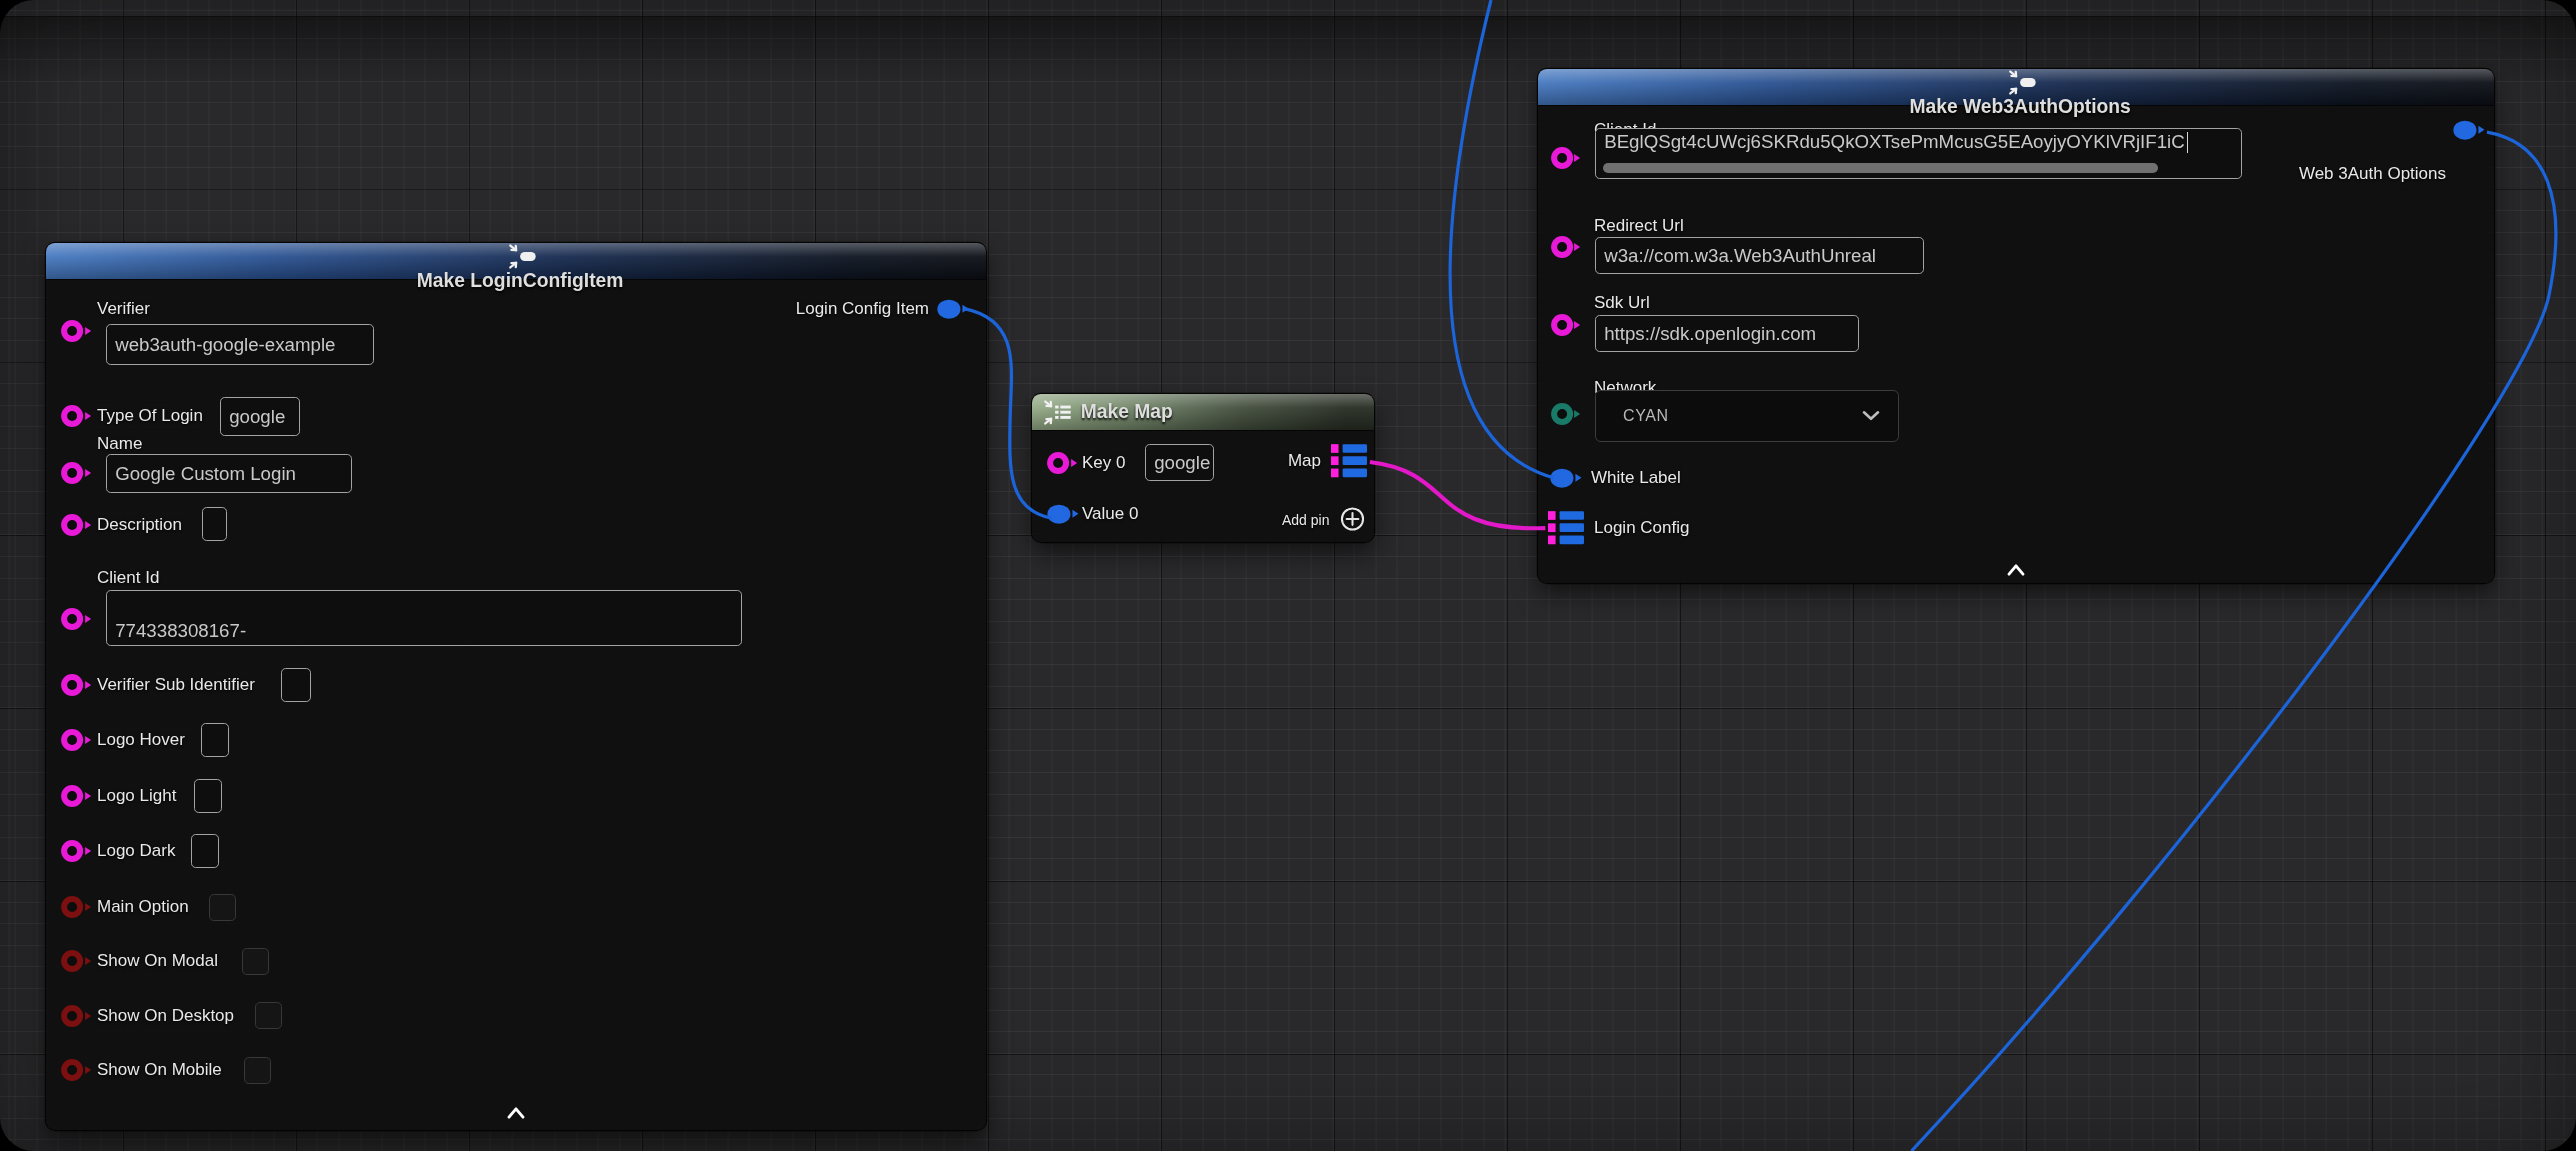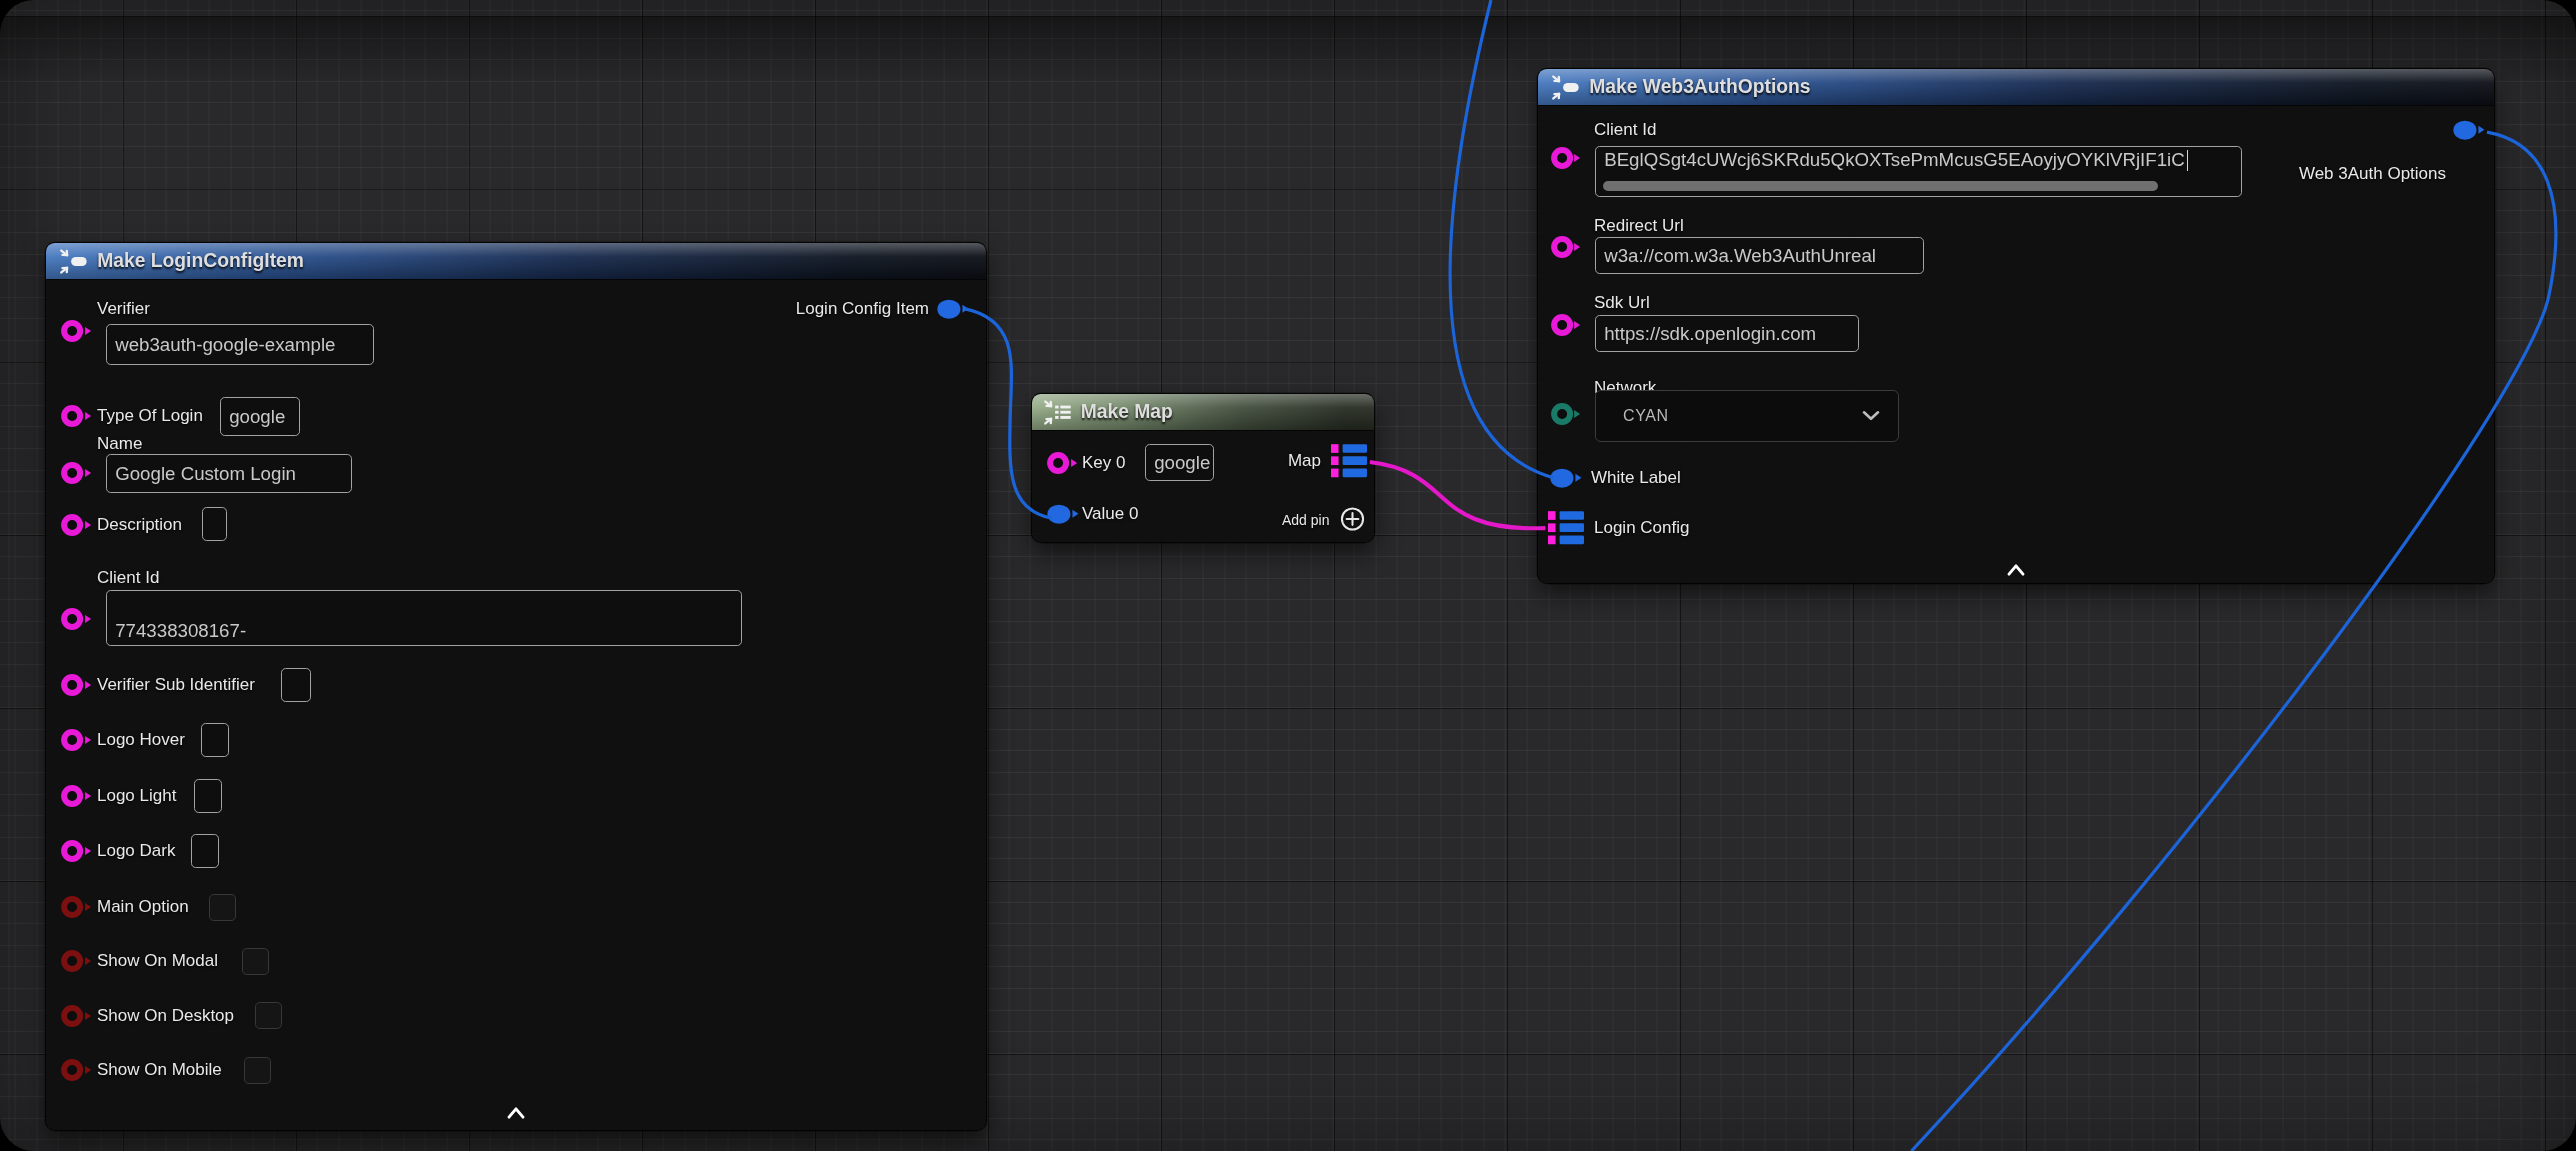--- a/index.html
+++ b/index.html
@@ -13,21 +13,21 @@
       repeating-linear-gradient(to right, rgba(255,255,255,0.05) 0 0.9px, transparent 0.9px 21.6px),
       repeating-linear-gradient(to bottom, rgba(255,255,255,0.05) 0 0.9px, transparent 0.9px 21.6px);
     background-position: 123px 16px, 123px 16px, 123px 16px, 14.6px 16px, 14.6px 16px;
     box-shadow: inset 0 0 94px rgba(0,0,0,0.35);}
   .node{position:absolute;background:rgba(15,15,15,0.94);border-radius:9.4px;
     box-shadow:0 0 0 1.2px rgba(0,0,0,0.85), 0 10.5px 24.6px rgba(0,0,0,0.55);z-index:10;}
   .hdr{position:absolute;top:0;left:0;right:0;height:37px;border-radius:8.8px 8.8px 0 0;
     border-bottom:1.2px solid #050505;box-sizing:border-box;display:flex;align-items:center;}
   .hdr-blue{background-image:
       linear-gradient(to bottom, rgba(255,255,255,0.30), rgba(255,255,255,0.05) 38%, rgba(0,0,0,0.28) 100%),
-      linear-gradient(to right, #4679c0 0%, #2a5292 24%, #16294d 56%, #0d1420 86%, #0c0f16 100%);}
+      linear-gradient(to right, #4679c0 0%, #2a5292 24%, #16294d 56%, #0d1420 86%, #0c0f16 100%); flex-direction: column;}
   .hdr-green{background-image:
       linear-gradient(to bottom, rgba(255,255,255,0.30), rgba(255,255,255,0.05) 38%, rgba(0,0,0,0.28) 100%),
       linear-gradient(to right, #95ab87 0%, #74896b 26%, #424d3c 62%, #272d23 92%);}
   .hdr-title{font-size:19.3px;font-weight:bold;color:#dedede;margin-left:8.2px;
     text-shadow:0 1.8px 2.3px rgba(0,0,0,0.9);white-space:nowrap;}
   .hdr-icon{margin-left:13px;flex:0 0 auto;}
   .lbl{position:absolute;color:#e9e9e9;font-size:17px;line-height:17.5px;white-space:nowrap;
     transform:translateY(-50%);text-shadow:0 1.2px 2.3px rgba(0,0,0,0.95);}
   .pin{position:absolute;display:flex;align-items:center;transform:translate(-50%,-50%);}
   .ring{width:22px;height:22px;box-sizing:border-box;border-radius:50%;background:#0d0d0d;
@@ -272,21 +272,21 @@
     <div class="pin" style="left:931px;top:61px;--c:var(--struct-pin);">
       <div class="blob"></div>
         <div class="arr"></div>
     </div>
 
     <span class="lbl" style="left:56px;top:61px;">Client Id</span>
     <div class="pin" style="left:27.5px;top:89px;--c:var(--string-pin);">
       <div class="ring"></div>
         <div class="arr"></div>
     </div>
-    <div class="tbox" style="left:57px;top:77px;width:647px;height:51px;padding-bottom:23px;">
+    <div class="tbox" style="left:57px;top:59px;width:647px;height:51px;padding-bottom:23px;">
       <span>BEglQSgt4cUWcj6SKRdu5QkOXTsePmMcusG5EAoyjyOYKlVRjIF1iC</span>
         <span class="caret"></span>
       <div class="scrollbar"></div>
     </div>
 
     <span class="lbl" style="left:56px;top:157px;">Redirect Url</span>
     <div class="pin" style="left:27.5px;top:178px;--c:var(--string-pin);">
       <div class="ring"></div>
         <div class="arr"></div>
     </div>

